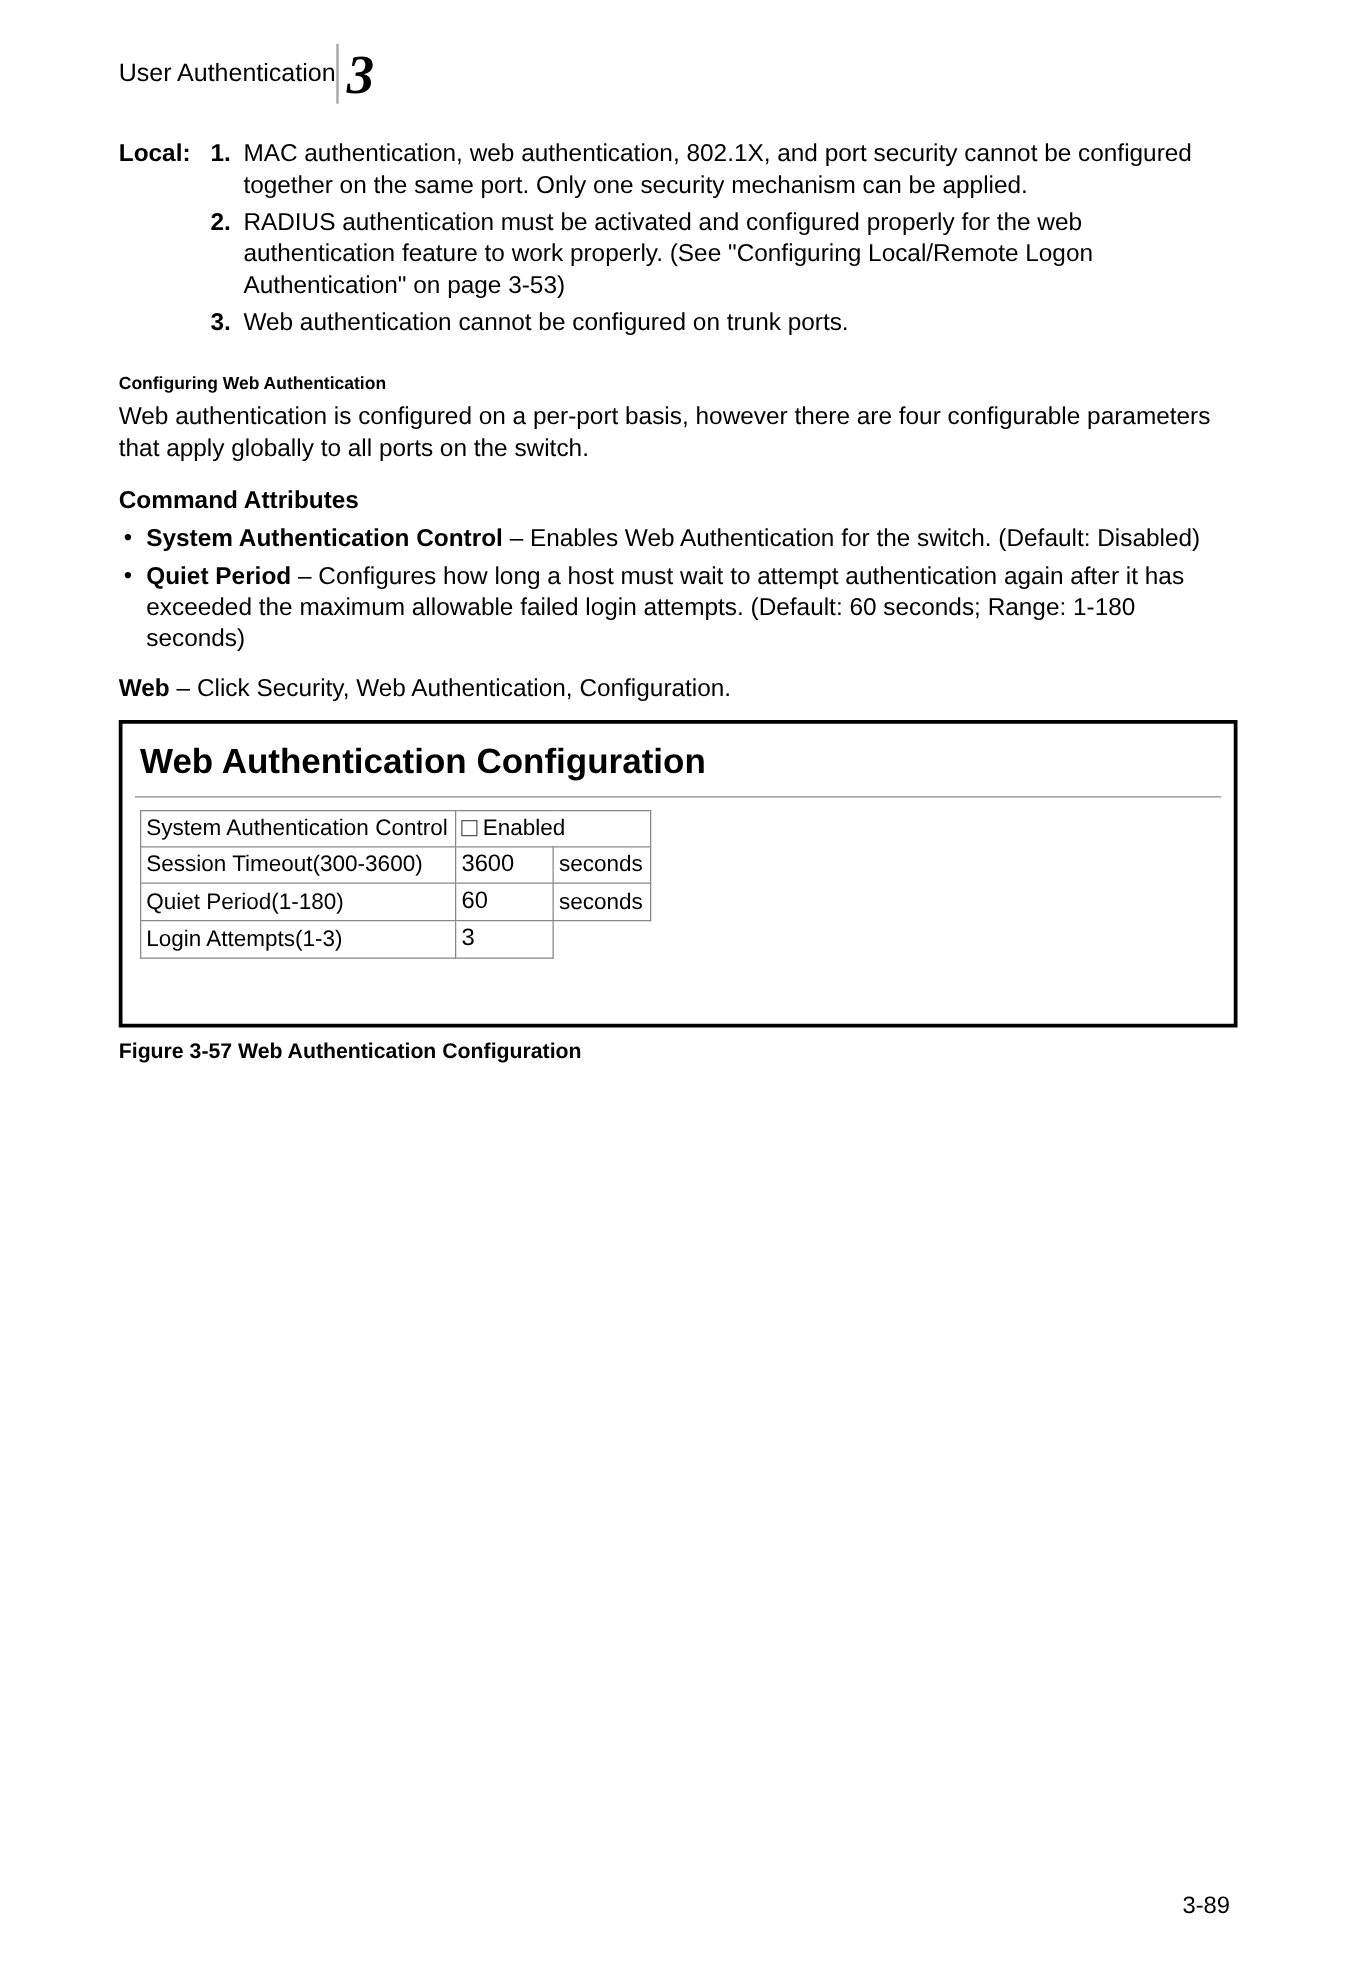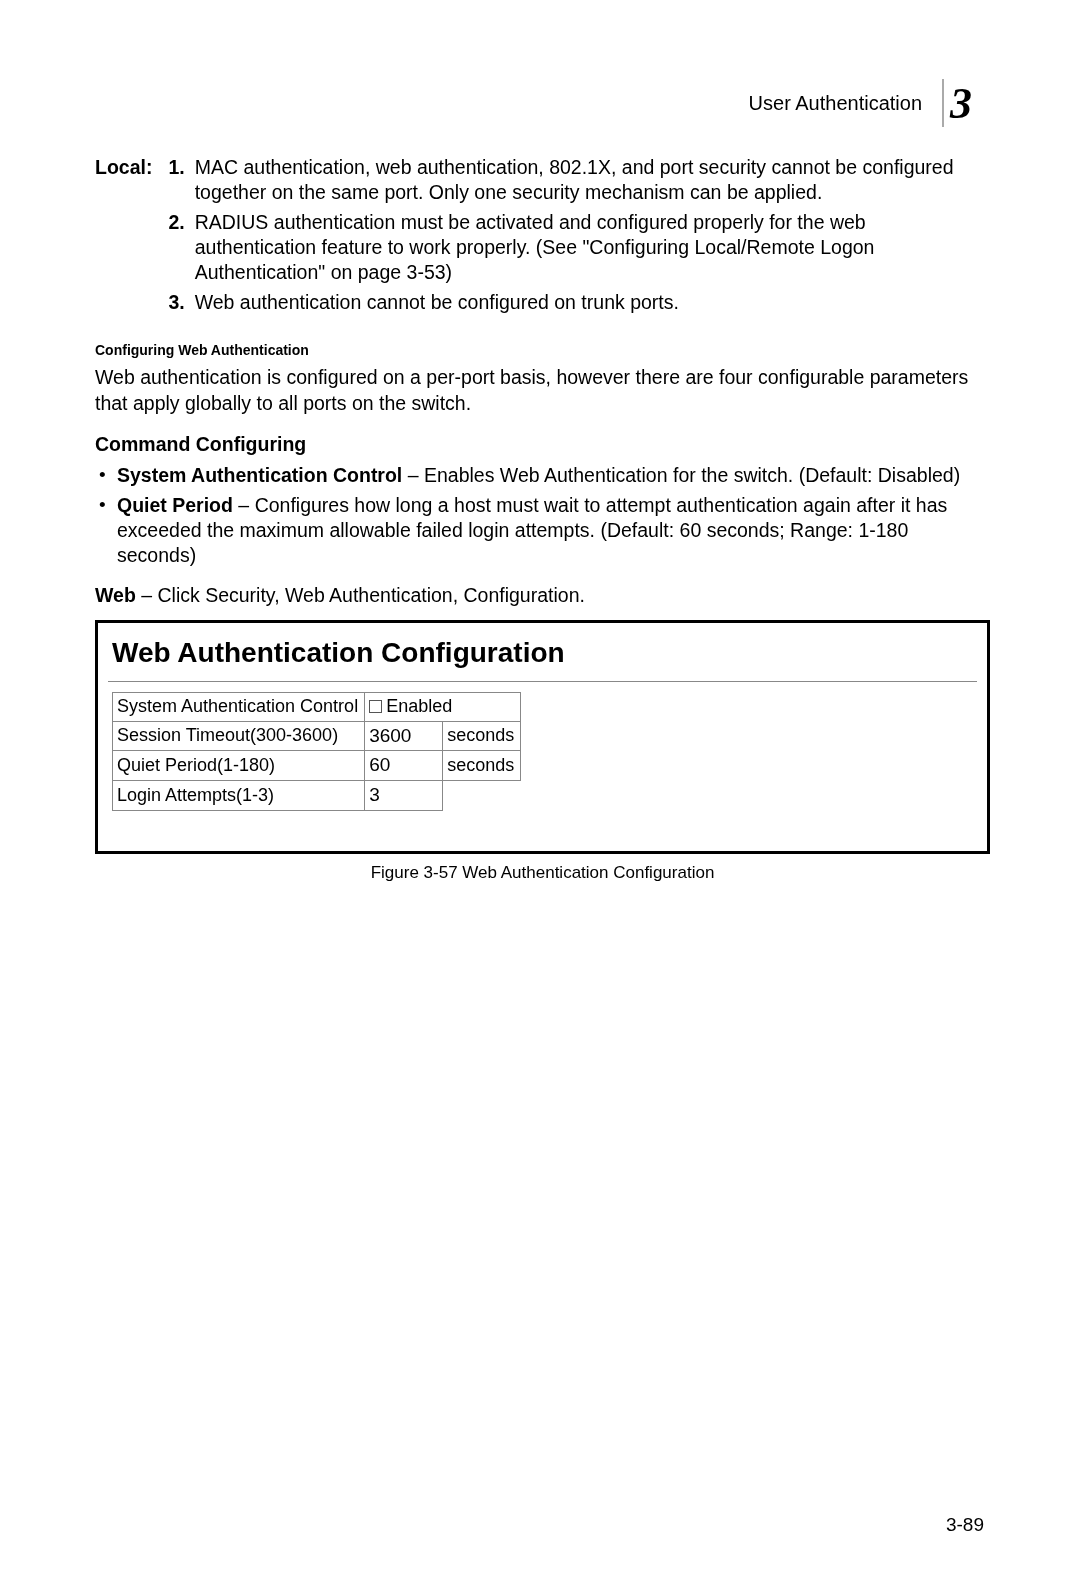--- a/index.html
+++ b/index.html
@@ -9,25 +9,24 @@
       color: #000;
       width: 1080px;
       height: 1570px;
       position: relative;
       padding: 35px 90px 40px 95px;
       font-size: 19.5px;
       line-height: 1.3;
     }
     .header {
       display: flex;
-      justify-content: flex-end;
+      justify-content: flex-start;
       align-items: center;
-      gap: 20px;
+      gap: 1px;
       margin-bottom: 28px;
-      margin-top: 44px;
     }
     .header-title { font-size: 20px; }
     .chapter-badge {
       width: 48px;
       height: 48px;
       position: relative;
       border-left: 2px solid #aaa;
     }
     .chapter-num {
       font-family: Georgia, 'Times New Roman', serif;
@@ -89,21 +88,21 @@
       font-size: 19px;
     }
     .attr-term { font-weight: 700; }
     .web-path {
       margin-top: 6px;
       margin-bottom: 12px;
     }
     .web-path .lead { font-weight: 700; }
     .figure-box {
       border: 3px solid #000;
-      padding: 12px 10px 40px 10px;
+      padding: 12px 10px 52px 10px;
       margin-bottom: 8px;
     }
     .figure-title {
       font-family: Arial, Helvetica, sans-serif;
       font-weight: 700;
       font-size: 28px;
       margin-bottom: 10px;
       padding-left: 4px;
     }
     .figure-box hr {
@@ -131,22 +130,21 @@
       display: inline-block;
       width: 13px;
       height: 13px;
       border: 1px solid #555;
       vertical-align: middle;
       margin-right: 4px;
       position: relative;
       top: -1px;
     }
     .figure-caption {
-      text-align: center;
-      font-weight: 400;
+      font-weight: 700;
       font-size: 17px;
       margin-top: 8px;
     }
     .page-num {
       position: absolute;
       bottom: 32px;
       right: 96px;
       font-size: 19px;
       text-align: right;
     }
@@ -175,21 +173,21 @@
     <li>
       <span class="note-num">3.</span>
       <span class="note-text">Web authentication cannot be configured on trunk ports.</span>
     </li>
   </ol>
 </div>
 
 <h2 class="section-heading">Configuring Web Authentication</h2>
 <p class="body">Web authentication is configured on a per-port basis, however there are four configurable parameters that apply globally to all ports on the switch.</p>
 
-<div class="sub-heading">Command Configuring</div>
+<div class="sub-heading">Command Attributes</div>
 <ul class="attrs">
   <li>
     <span class="attr-term">System Authentication Control</span><span> – </span><span>Enables Web Authentication for the switch. (Default: Disabled)</span>
   </li>
   <li>
     <span class="attr-term">Quiet Period</span><span> – </span><span>Configures how long a host must wait to attempt authentication again after it has exceeded the maximum allowable failed login attempts. (Default: 60 seconds; Range: 1-180 seconds)</span>
   </li>
 </ul>
 
 <p class="web-path">

